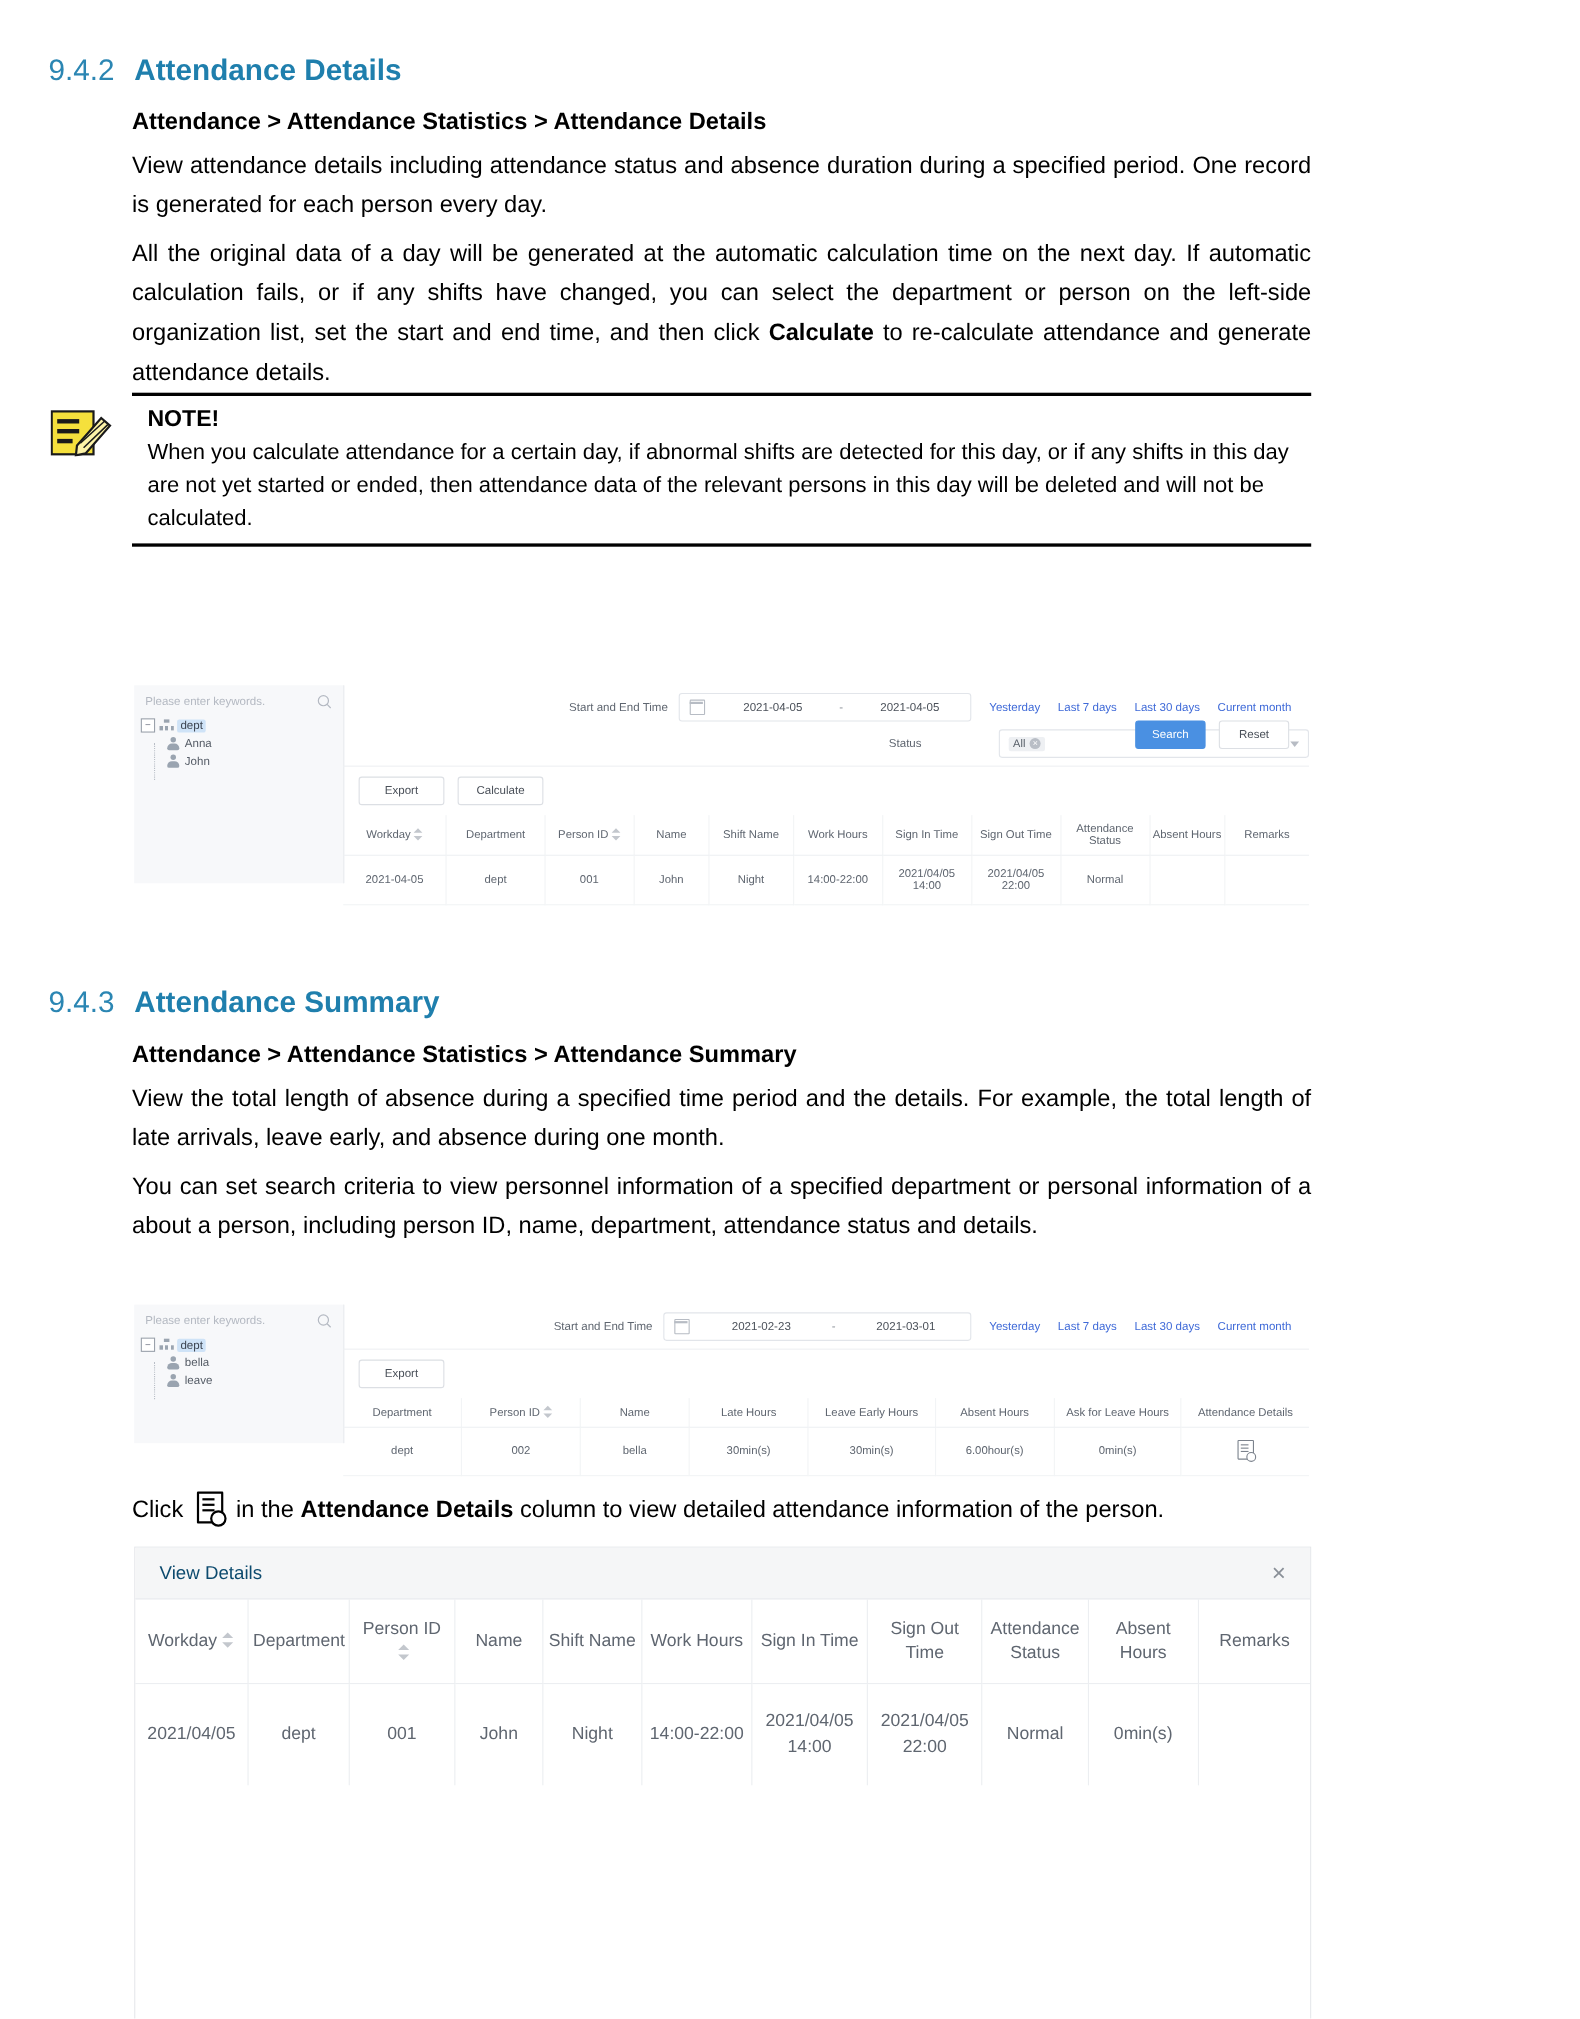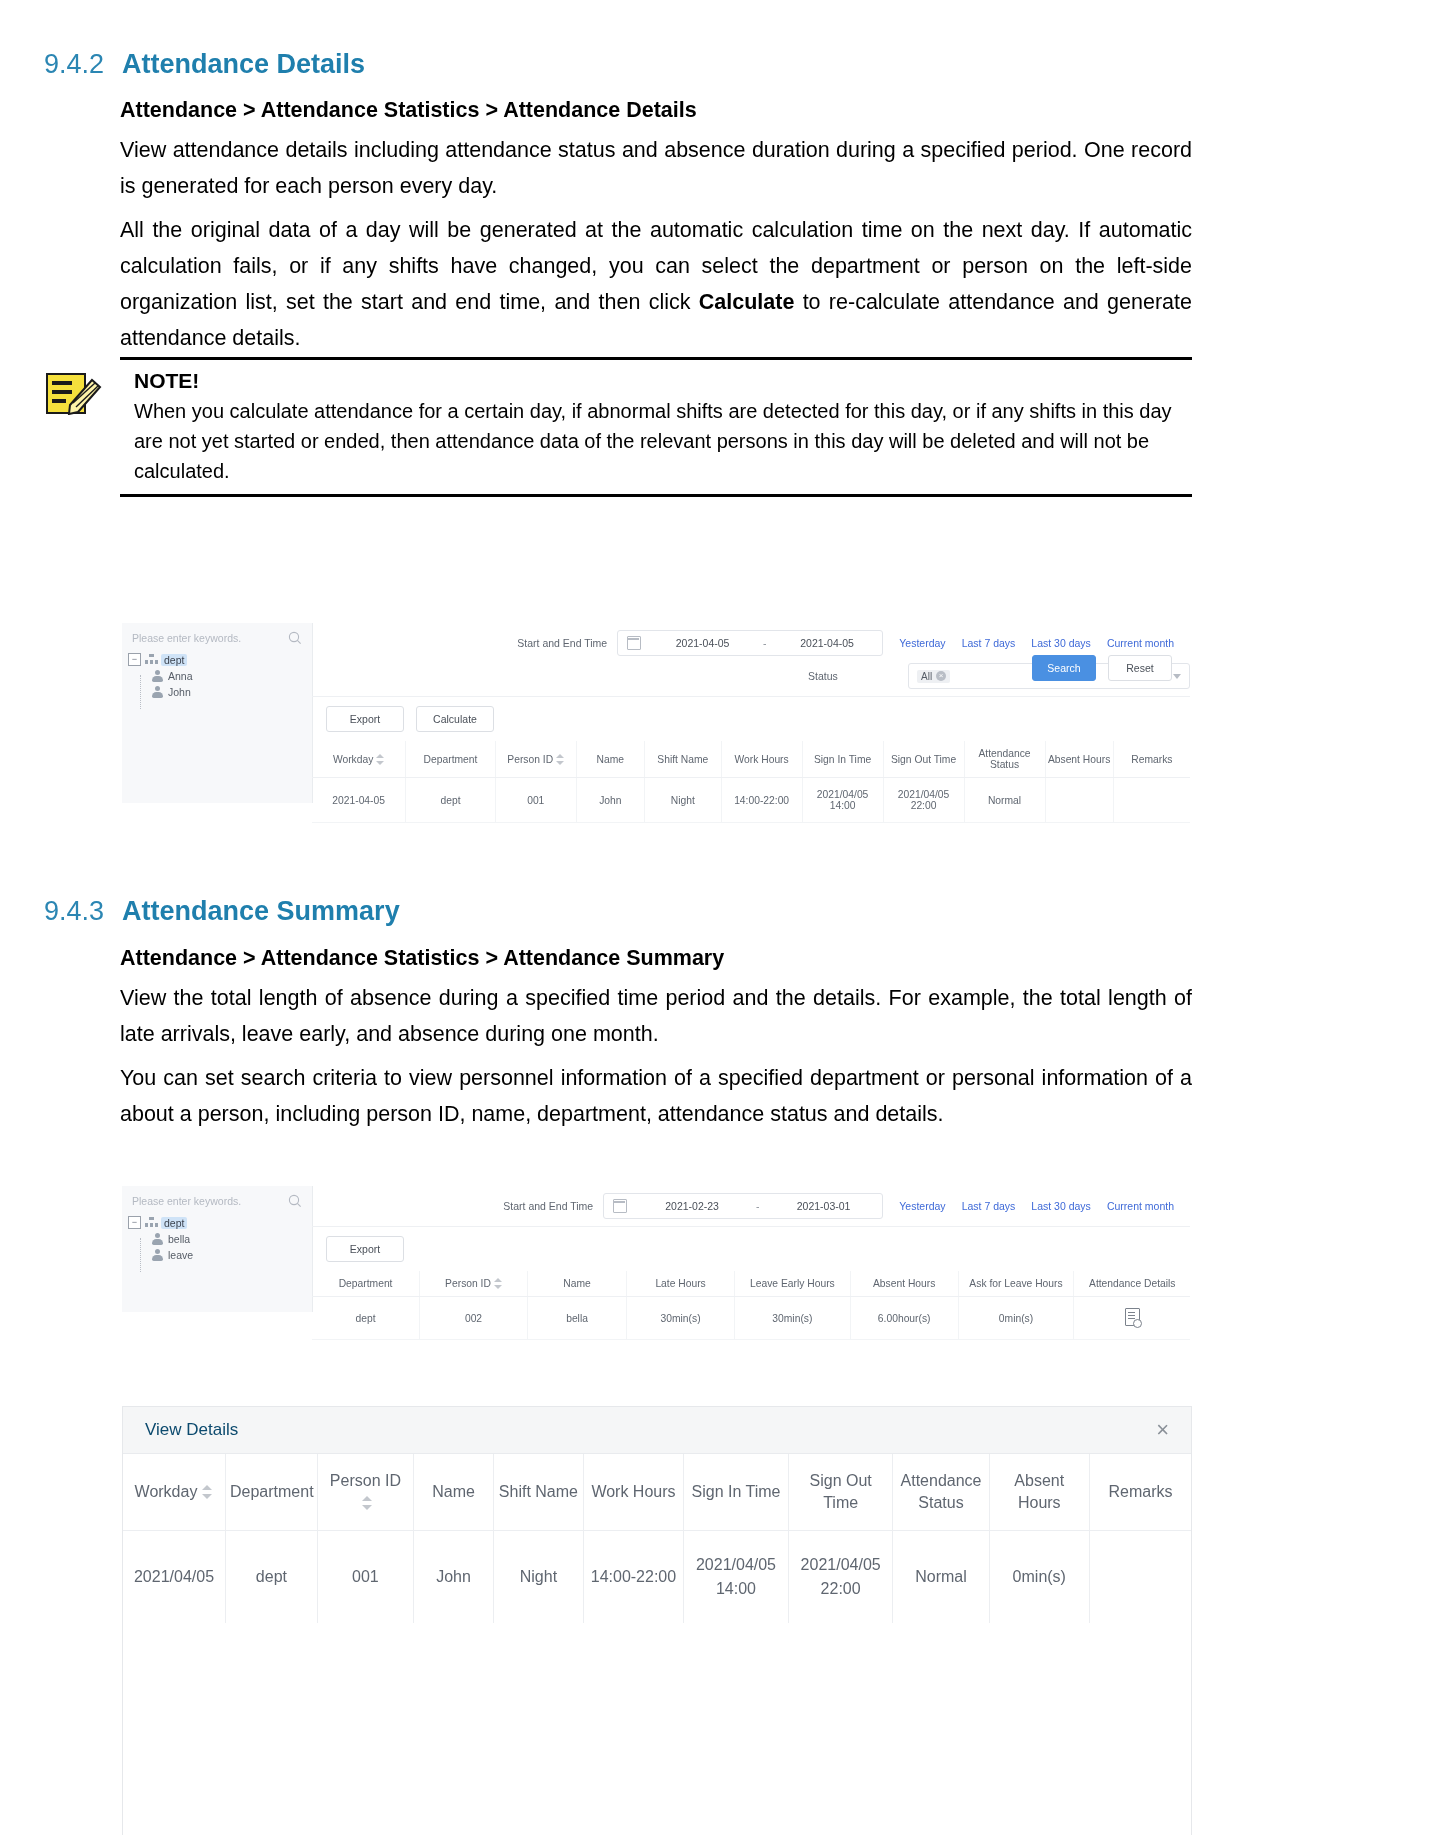--- a/index.html
+++ b/index.html
@@ -348,20 +348,27 @@
           <td>0min(s)</td>
           <td>
             <span class="detail-ico"><i class="l1"></i><i class="l2"></i><i class="l3"></i><span class="mag"></span></span>
           </td>
         </tr>
           </tbody>
       </table>
     </div>
   </div>
 
+  <div class="para" style="left:120px;top:1352px;width:1090px;line-height:40px;">
+    <span>Click</span>
+    <span class="inline-ico"><i class="l1"></i><i class="l2"></i><i class="l3"></i><span class="mag"></span></span>
+    <span>in the</span>
+    <b>Attendance Details</b>
+    <span>column to view detailed attendance information of the person.</span>
+  </div>
 
   <div class="dialog" style="left:122px;top:1406px;width:1068px;height:430px;">
     <div class="dlg-head">
       <span class="dlg-title">View Details</span>
       <span class="dlg-x">×</span>
     </div>
     <table class="big">
       <colgroup>
           <col style="width:9.6%">
           <col style="width:8.6%">

